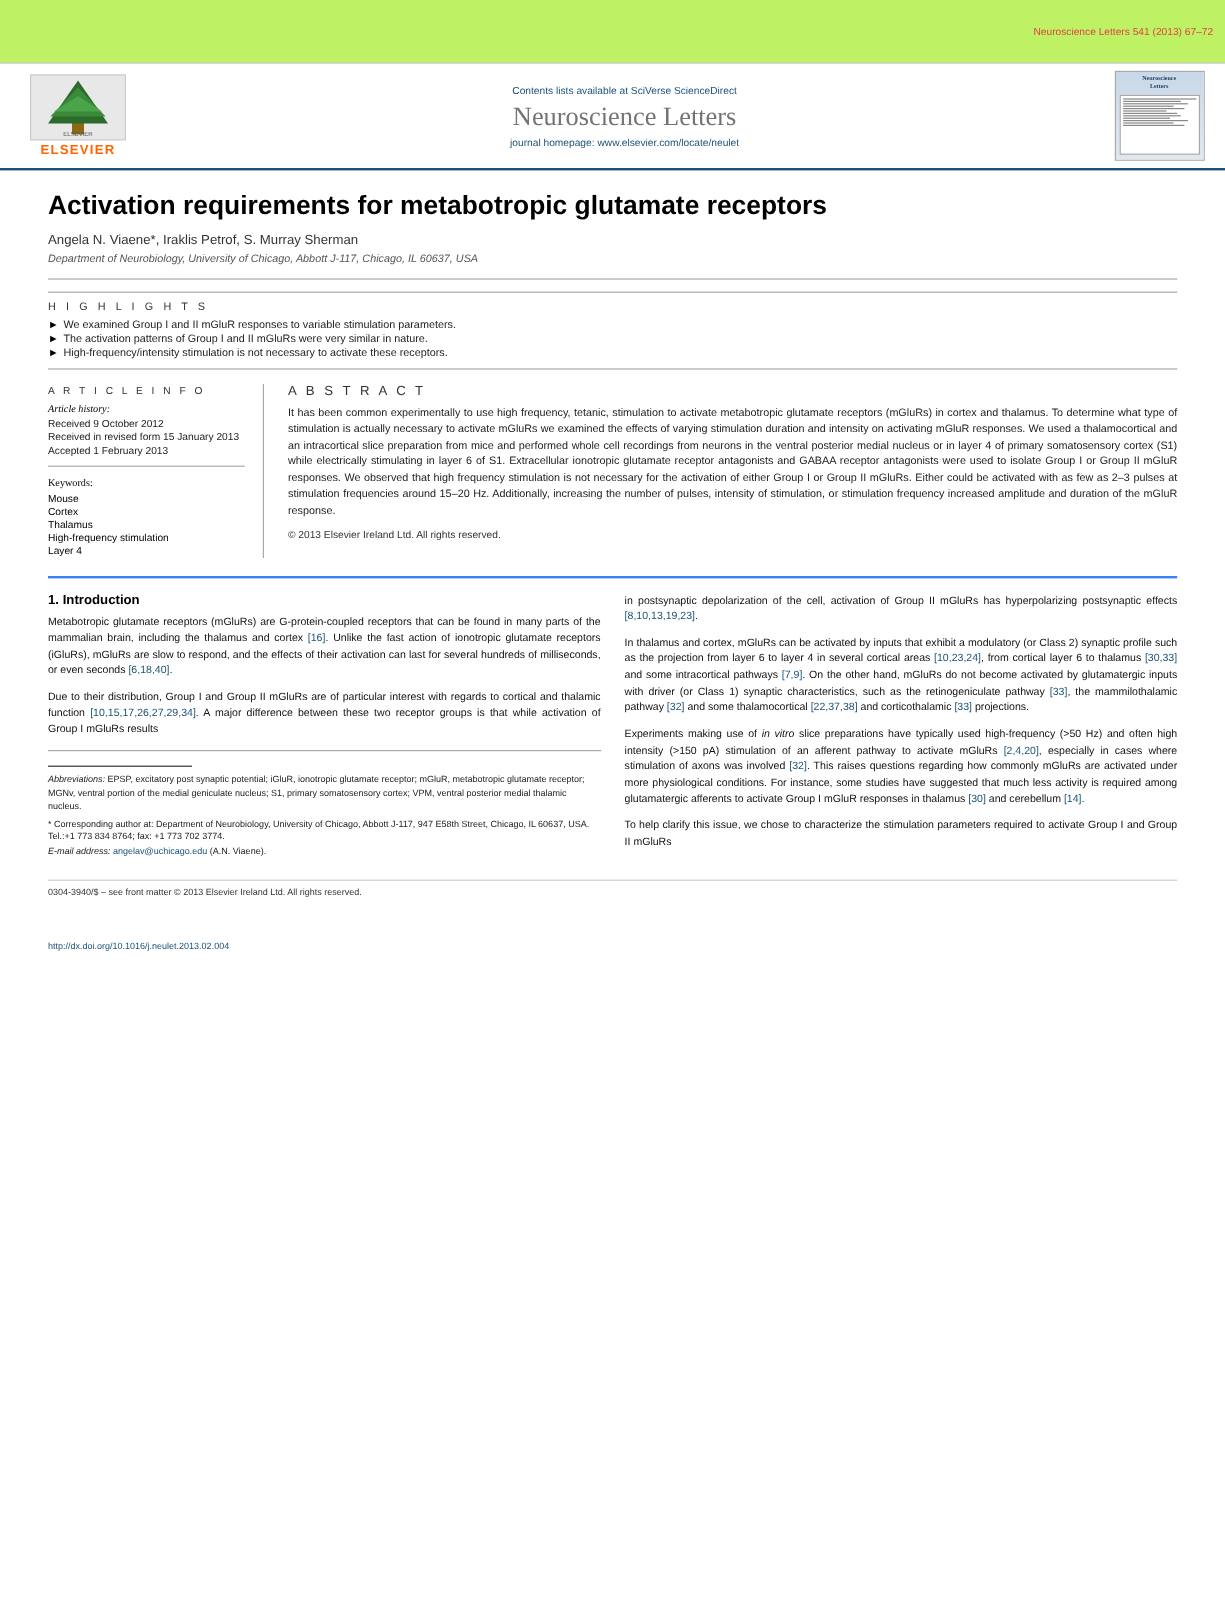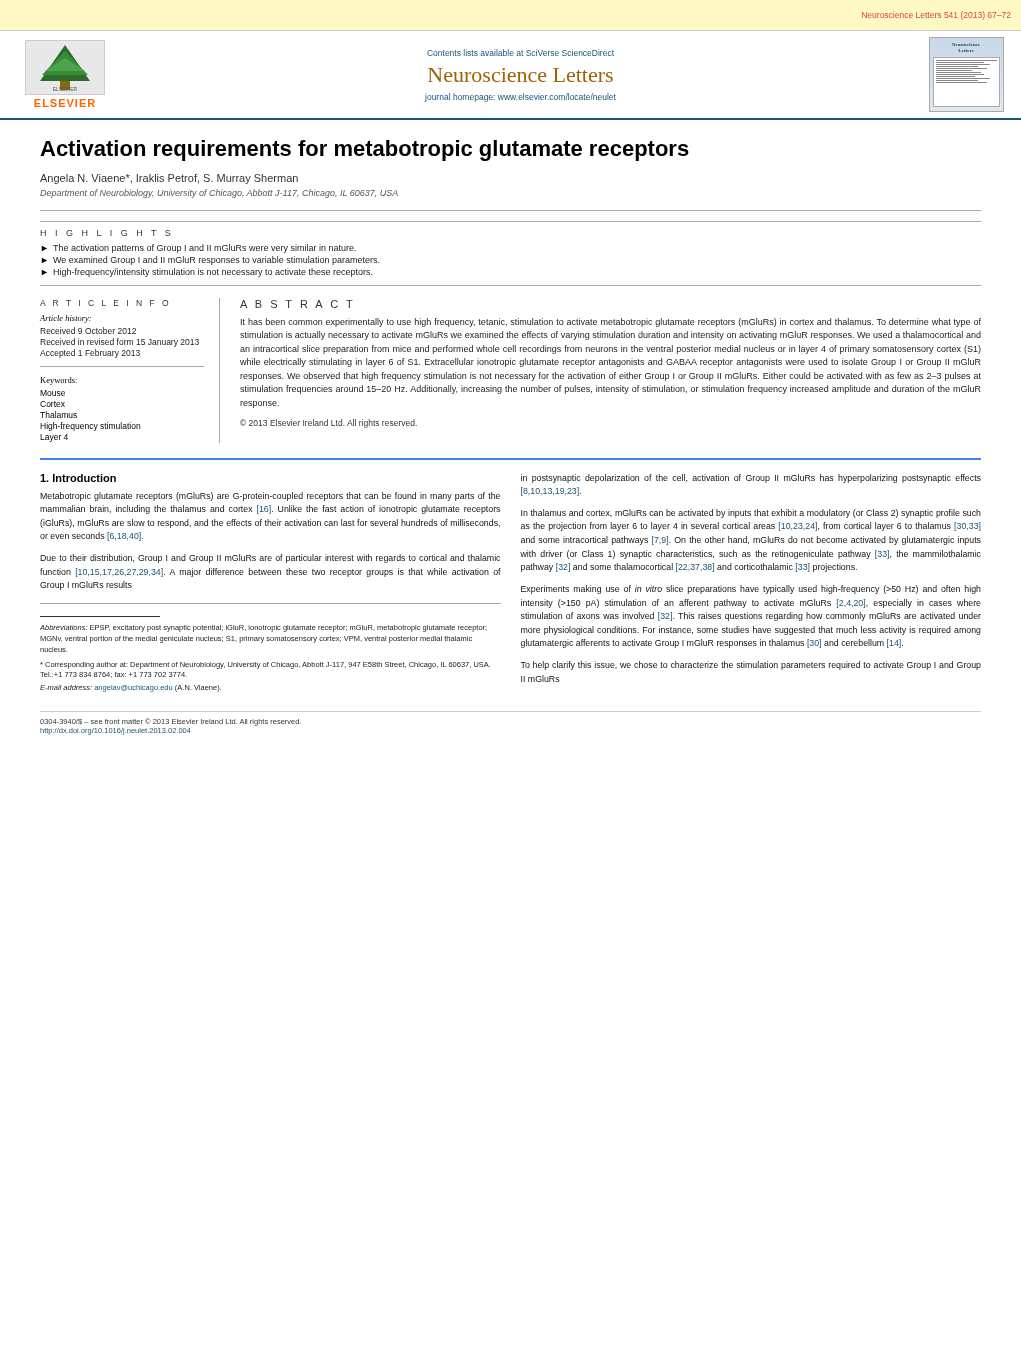--- a/index.html
+++ b/index.html
@@ -7,23 +7,23 @@
       background: #fff;
       font-family: 'Times New Roman', Times, serif;
       font-size: 10px;
       color: #000;
       width: 1021px;
       min-height: 1351px;
     }
 
     
     .header-top {
-      background: #fef9c3;
+      background: #bef264;
       border-bottom: 1px solid #ccc;
-      padding: 10px 10px;
+      padding: 21px 10px;
       text-align: right;
       font-size: 8.5px;
       color: #d44;
       font-family: Arial, sans-serif;
     }
     .header-main {
       display: flex;
       align-items: center;
       border-bottom: 2px solid #1a5276;
       padding: 6px 10px;
@@ -64,21 +64,21 @@
     .sciverse-link {
       font-size: 8.5px;
       color: #555;
       font-family: Arial, sans-serif;
       margin-bottom: 4px;
     }
     .sciverse-link span { color: #1a5276; }
     .journal-title {
       font-size: 22px;
       font-family: 'Times New Roman', Times, serif;
-      color: #a16207;
+      color: #737373;
       font-weight: normal;
       margin-bottom: 4px;
     }
     .journal-homepage {
       font-size: 8.5px;
       color: #555;
       font-family: Arial, sans-serif;
     }
     .journal-homepage span { color: #1a5276; }
     .header-logo-right {
@@ -398,22 +398,22 @@
   <div class="article-authors">
     <span>Angela N. Viaene*, Iraklis Petrof, S. Murray Sherman</span>
   </div>
 
   <div class="article-affiliation">Department of Neurobiology, University of Chicago, Abbott J-117, Chicago, IL 60637, USA</div>
 
   <hr class="divider">
 
   <div class="highlights-section">
     <div class="highlights-title">H I G H L I G H T S</div>
+    <div class="highlight-item">We examined Group I and II mGluR responses to variable stimulation parameters.</div>
     <div class="highlight-item">The activation patterns of Group I and II mGluRs were very similar in nature.</div>
-    <div class="highlight-item">We examined Group I and II mGluR responses to variable stimulation parameters.</div>
     <div class="highlight-item">High-frequency/intensity stimulation is not necessary to activate these receptors.</div>
   </div>
 
   <div class="article-body">
 
     <div class="article-info">
       <div class="info-section-title">A R T I C L E   I N F O</div>
       <div class="info-subsection-title">Article history:</div>
       <div class="info-line">Received 9 October 2012</div>
       <div class="info-line">Received in revised form 15 January 2013</div>
@@ -479,18 +479,18 @@
       </p>
 
       <p class="para-text">
         To help clarify this issue, we chose to characterize the stimulation parameters required to activate Group I and Group II mGluRs
       </p>
     </div>
   </div>
 
   <div class="bottom-bar">
     <div>0304-3940/$ – see front matter © 2013 Elsevier Ireland Ltd. All rights reserved.</div>
-    <div style="color:#1a5276; cursor:pointer;">
+    <div style="color:#1a5276; cursor:pointer;margin-top:36px;">
       <span>http://dx.doi.org/10.1016/j.neulet.2013.02.004</span>
     </div>
   </div>
 
 </div>
 
 </body></html>

